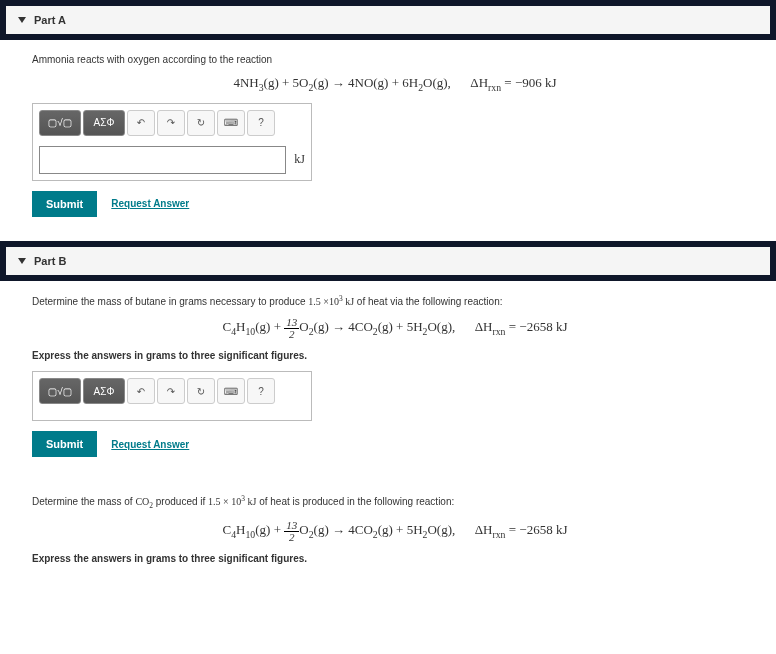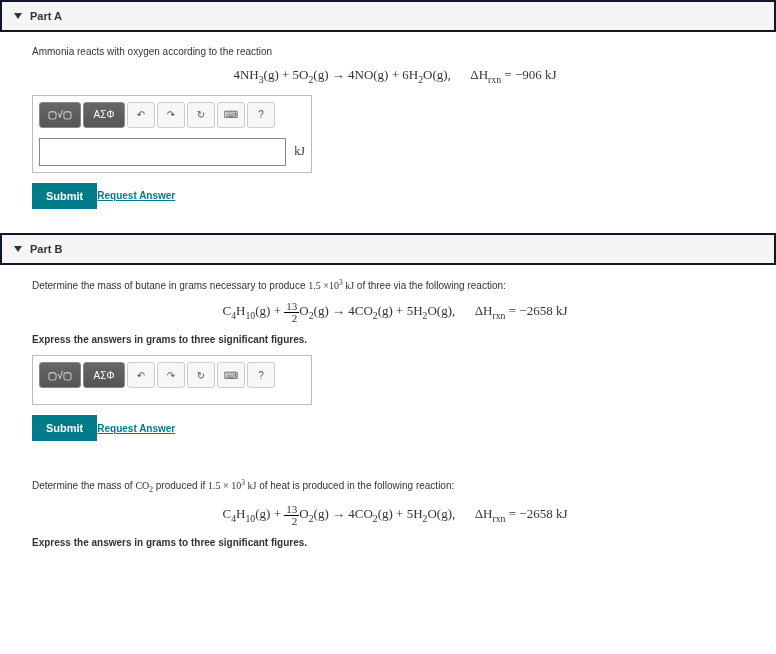--- a/index.html
+++ b/index.html
@@ -8,21 +8,21 @@
     font-size: 11px;
     color: #333;
     background: #fff;
     width: 776px;
   }
   .part {
     margin-bottom: 12px;
   }
   .part-header {
     background: #f5f5f5;
-    border: 2px solid #0f172a;
+    border: 6px solid #0f172a;
     padding: 8px 12px;
     display: flex;
     align-items: center;
     gap: 8px;
   }
   .part-header .collapse-icon {
     width: 0; height: 0;
     border-left: 4px solid transparent;
     border-right: 4px solid transparent;
     border-top: 6px solid #333;
@@ -95,20 +95,21 @@
     font-size: 11px;
   }
   .unit-label {
     font-family: "Times New Roman", serif;
     font-size: 12px;
     white-space: nowrap;
   }
   .action-row {
     display: flex;
     align-items: center;
+    gap: 14px;
   }
   .submit-btn {
     background: #007b8a;
     color: #fff;
     border: none;
     padding: 7px 14px;
     font-size: 11px;
     font-weight: bold;
     cursor: pointer;
   }
@@ -118,23 +119,24 @@
     font-weight: bold;
     text-decoration: underline;
     cursor: pointer;
   }
   sub { font-size: 0.75em; }
   sup { font-size: 0.75em; }
   .serif { font-family: "Times New Roman", serif; }
   .frac {
     display: inline-block;
     vertical-align: middle;
-    text-align: right;
+    text-align: center;
     font-size: 0.85em;
     line-height: 1;
+    font-style: italic;
   }
   .frac .num { display: block; border-bottom: 1px solid #000; padding: 0 2px; }
   .frac .den { display: block; padding: 0 2px; }
 </style>
 </head>
 <body>
 
 <div class="part">
   <div class="part-header">
     <span class="collapse-icon"></span>
@@ -179,21 +181,21 @@
   </div>
 </div>
 
 <div class="part">
   <div class="part-header">
     <span class="collapse-icon"></span>
     <span class="title">Part B</span>
   </div>
   <div class="part-body">
     <div class="prompt-text">
-      <span>Determine the mass of butane in grams necessary to produce </span><span class="serif"><span>1.5 ×10</span><sup>3</sup><span> kJ</span></span><span> of three via the following reaction:</span>
+      <span>Determine the mass of butane in grams necessary to produce </span><span class="serif"><span>1.5 ×10</span><sup>3</sup><span> kJ</span></span><span> of heat via the following reaction:</span>
     </div>
     <div class="equation-line">
       <span class="serif">
         <span>C</span><sub>4</sub><span>H</span><sub>10</sub><span>(g)</span>
         +
         <span class="frac"><span class="num">13</span><span class="den">2</span></span><span>O</span><sub>2</sub><span>(g)</span>
         →
         <span>4CO</span><sub>2</sub><span>(g)</span>
         +
         <span>5H</span><sub>2</sub><span>O(g),</span>

